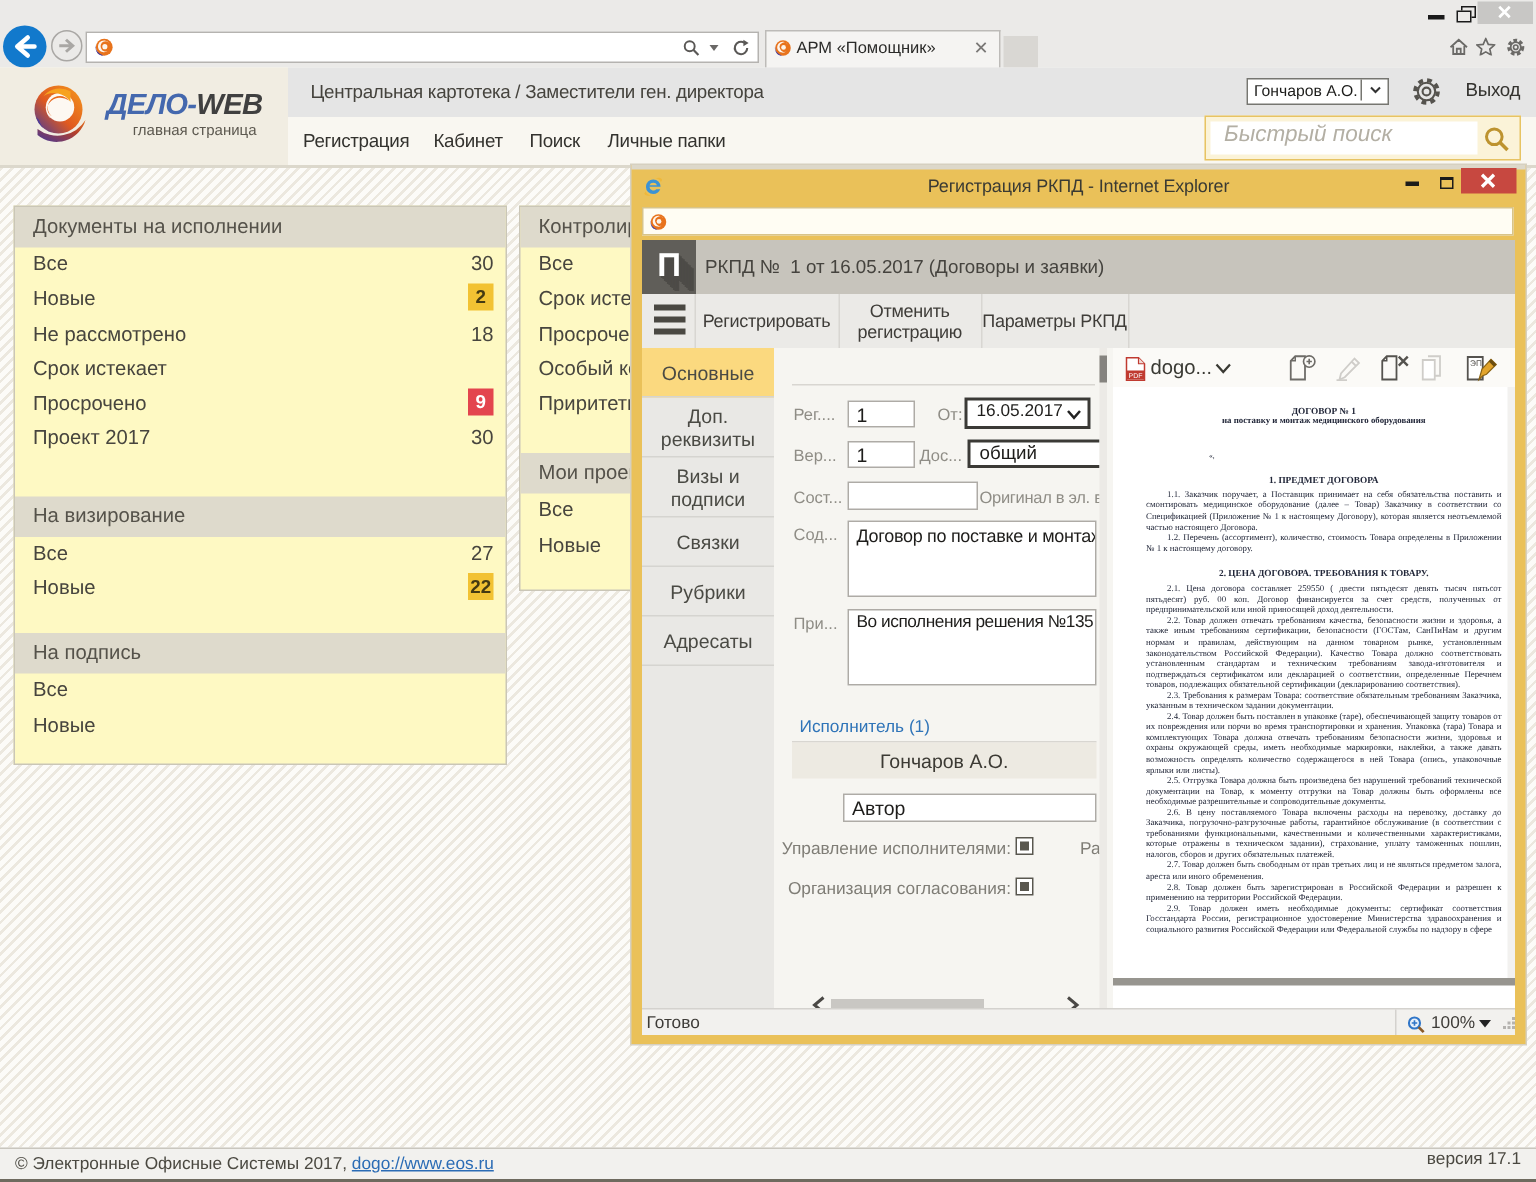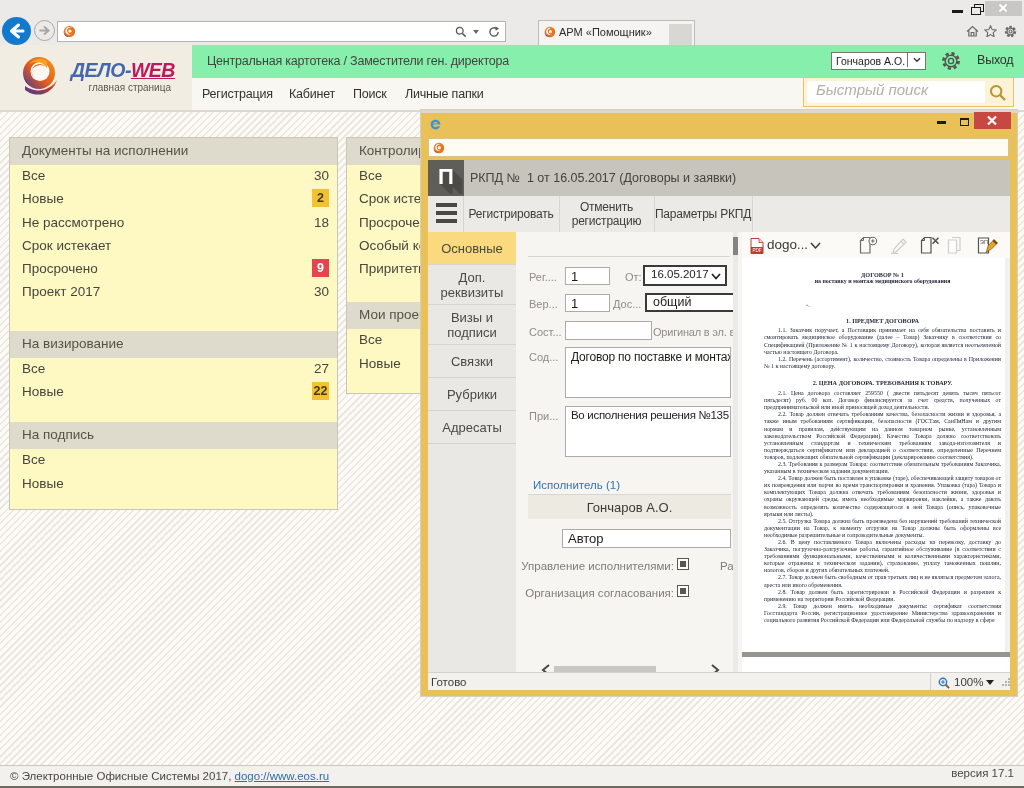--- a/index.html
+++ b/index.html
@@ -5,28 +5,28 @@
 html,body{margin:0;padding:0;}
 body{font-family:"Liberation Sans",sans-serif;}
 #root{position:relative;width:1024px;height:788px;overflow:hidden;background:#fbfaf7;}
 .abs{position:absolute;}
 
 #chrome{left:0;top:0;width:1024px;height:45px;background:#ebeae8;}
 #backbtn{left:2px;top:17px;width:29px;height:28px;border-radius:50%;background:#1279cc;}
 #backbtn svg{position:absolute;left:0;top:0;}
 #fwdbtn{left:34px;top:20px;width:21px;height:21px;border-radius:50%;border:1px solid #a9a7a4;box-sizing:border-box;}
 #addrbar{left:57px;top:21px;width:449px;height:21px;background:#fff;border:1px solid #b5b3b0;box-sizing:border-box;}
-#tab{left:510px;top:20px;width:157px;height:25px;background:#f5f4f2;border:1px solid #bdbbb8;border-bottom:none;box-sizing:border-box;margin-left:28px;}
+#tab{left:510px;top:20px;width:157px;height:25px;background:#f5f4f2;border:1px solid #bdbbb8;border-bottom:none;box-sizing:border-box;}
 #tabstub{left:669px;top:24px;width:23px;height:21px;background:#d9d7d3;}
 #tab .tabtxt{position:absolute;left:20px;top:5px;font-size:11px;color:#2a2a28;}
 #tab .tabx{position:absolute;right:7px;top:4px;font-size:12px;color:#7a7876;}
 #closebtn{left:985px;top:1px;width:37px;height:15px;background:#c8c7c5;}
 
 #logoblock{left:0;top:45px;width:192px;height:65px;background:#f1ede2;}
-#crumbbar{left:192px;top:45px;width:832px;height:33px;background:#86efac;}
+#crumbbar{left:192px;top:45px;width:832px;height:33px;background:#e5e5e5;}
 #menubar{left:192px;top:78px;width:832px;height:32px;background:#f9f7f1;}
 #hdrline{left:0;top:110px;width:1024px;height:2px;background:#dcd8cc;}
 .crumbtxt{left:15px;top:9px;font-size:12.5px;letter-spacing:-0.2px;color:#45433d;}
 #usersel{left:639px;top:7px;width:93px;height:16px;background:#fff;border:1px solid #767671;font-size:10.5px;color:#1c1c1a;}
 #userselbtn{right:0;top:0;width:17px;height:14px;border-left:1px solid #767671;text-align:center;}
 #exittxt{left:785px;top:8px;font-size:12.5px;letter-spacing:-0.2px;color:#33322e;}
 #qsearch{left:611px;top:-1px;width:211px;height:30px;background:#fbf3d8;border:1px solid #e7c363;box-sizing:border-box;}
 #qsearch .inner{position:absolute;left:3px;top:3px;width:178px;height:22px;background:#fff;}
 #qsearch .ph{position:absolute;left:12px;top:3px;font-size:15px;font-style:italic;color:#b3afa4;}
 
@@ -163,21 +163,21 @@
           </linearGradient>
       </defs>
       <circle cx="18" cy="17" r="16" fill="url(#lg1)"></circle>
       <path d="M3 22 A16 16 0 0 0 14 32.5 A12 12 0 0 1 5 24 Z" fill="#4a3d9c"></path>
       <circle cx="19" cy="15.5" r="9.5" fill="#fdf8f2"></circle>
       <path d="M10 17 a9.5 9.5 0 0 0 2.5 6 a8 8 0 0 1 -1 -6 Z" fill="#fdf8f2" opacity="0.7"></path>
       <path d="M26 5 A14 14 0 0 0 8 8 A13 13 0 0 1 26 12 Z" fill="#f7a21e"></path>
       <path d="M11 14 a8 8 0 0 1 14 -3 a9.5 9.5 0 0 0 -13 1.5 a6 6 0 0 0 1.5 9 a8 8 0 0 1 -2.5 -7.5" fill="#e8681d"></path>
       <path d="M4 30 a22 22 0 0 0 32 -6 a20 20 0 0 1 -32 10 Z" fill="url(#lg2)"></path>
     </svg>
-    <div style="position:absolute;left:71px;top:14px;font-size:19.5px;font-style:italic;font-weight:bold;letter-spacing:-0.5px;white-space:nowrap;"><span style="color:#4468ae;">ДЕЛО-</span><span style="color:#be185d;text-decoration:underline;">WEB</span></div>
+    <div style="position:absolute;left:71px;top:14px;font-size:19.5px;font-style:italic;font-weight:bold;letter-spacing:-0.5px;white-space:nowrap;"><span style="color:#4468ae;">ДЕЛО-</span><span style="color:#404040;">WEB</span></div>
     <div style="position:absolute;left:71px;top:37px;width:100px;text-align:right;font-size:10px;color:#5c584f;white-space:nowrap;">главная страница</div>
   </div>
   <div class="abs" id="crumbbar">
     <span class="abs crumbtxt">Центральная картотека / Заместители ген. директора</span>
     <div class="abs" id="usersel">
         <span style="position:absolute;left:4px;top:2px;">Гончаров А.О.</span>
         <div class="abs" id="userselbtn"><svg width="8" height="6" viewBox="0 0 9 7" style="margin-top:4px">
             <path d="M1 1.5 L4.5 5 L8 1.5" stroke="#333" stroke-width="1.6" fill="none"></path>
           </svg></div>
       </div>
@@ -288,20 +288,21 @@
       </div>
   </div>
   <div class="abs" id="popup">
     <div class="abs" style="left:0;top:0;width:596px;height:3px;background:#ddd8ca;"></div>
     <div class="abs" id="ptitle">
       <svg style="position:absolute;left:8px;top:5px" width="13" height="13" viewBox="0 0 16 16">
           <path d="M8 2 a6 6 0 1 0 0 12 c2.6 0 4.8-1.6 5.7-4 h-3.2 a3.2 3.2 0 0 1-5.6-2 h9.1 a6 6 0 0 0-6-6 Z M8 4.8 a3.2 3.2 0 0 1 3.1 2 h-6.2 a3.2 3.2 0 0 1 3.1-2 Z" fill="#3c93d5"></path>
           <path d="M15.3 2.2 c-1-1.7-3.2-2-5.4-1.2 1.8 0.3 3.9 1.5 4.4 3.4 Z" fill="#efb83a"></path>
           <path d="M0.7 13.8 c1 1.7 3.2 2 5.4 1.2 -1.8-0.3-3.9-1.5-4.4-3.4 Z" fill="#efb83a"></path>
         </svg>
+      <span class="ttxt">Регистрация РКПД - Internet Explorer</span>
     </div>
     <div class="abs" style="left:516px;top:11px;width:9px;height:2.5px;background:#1c1c1a;"></div>
     <div class="abs" style="left:539px;top:8px;width:9px;height:8px;border:1.5px solid #1c1c1a;border-top:2px solid #1c1c1a;box-sizing:border-box;"></div>
     <div class="abs" id="pclose"><svg width="37" height="17" viewBox="0 0 37 17">
           <path d="M14 4.5 L22 12.5 M22 4.5 L14 12.5" stroke="#fff" stroke-width="2.2"></path>
         </svg></div>
     <div class="abs" id="paddr">
       <svg style="position:absolute;left:4px;top:3px" width="12" height="12" viewBox="0 0 13 13">
           <circle cx="6.5" cy="6.5" r="5.6" fill="#e8731c"></circle>
           <path d="M1 8.5 A5.6 5.6 0 0 0 6 12.1 L3.5 10.8 Z" fill="#43399b"></path>

